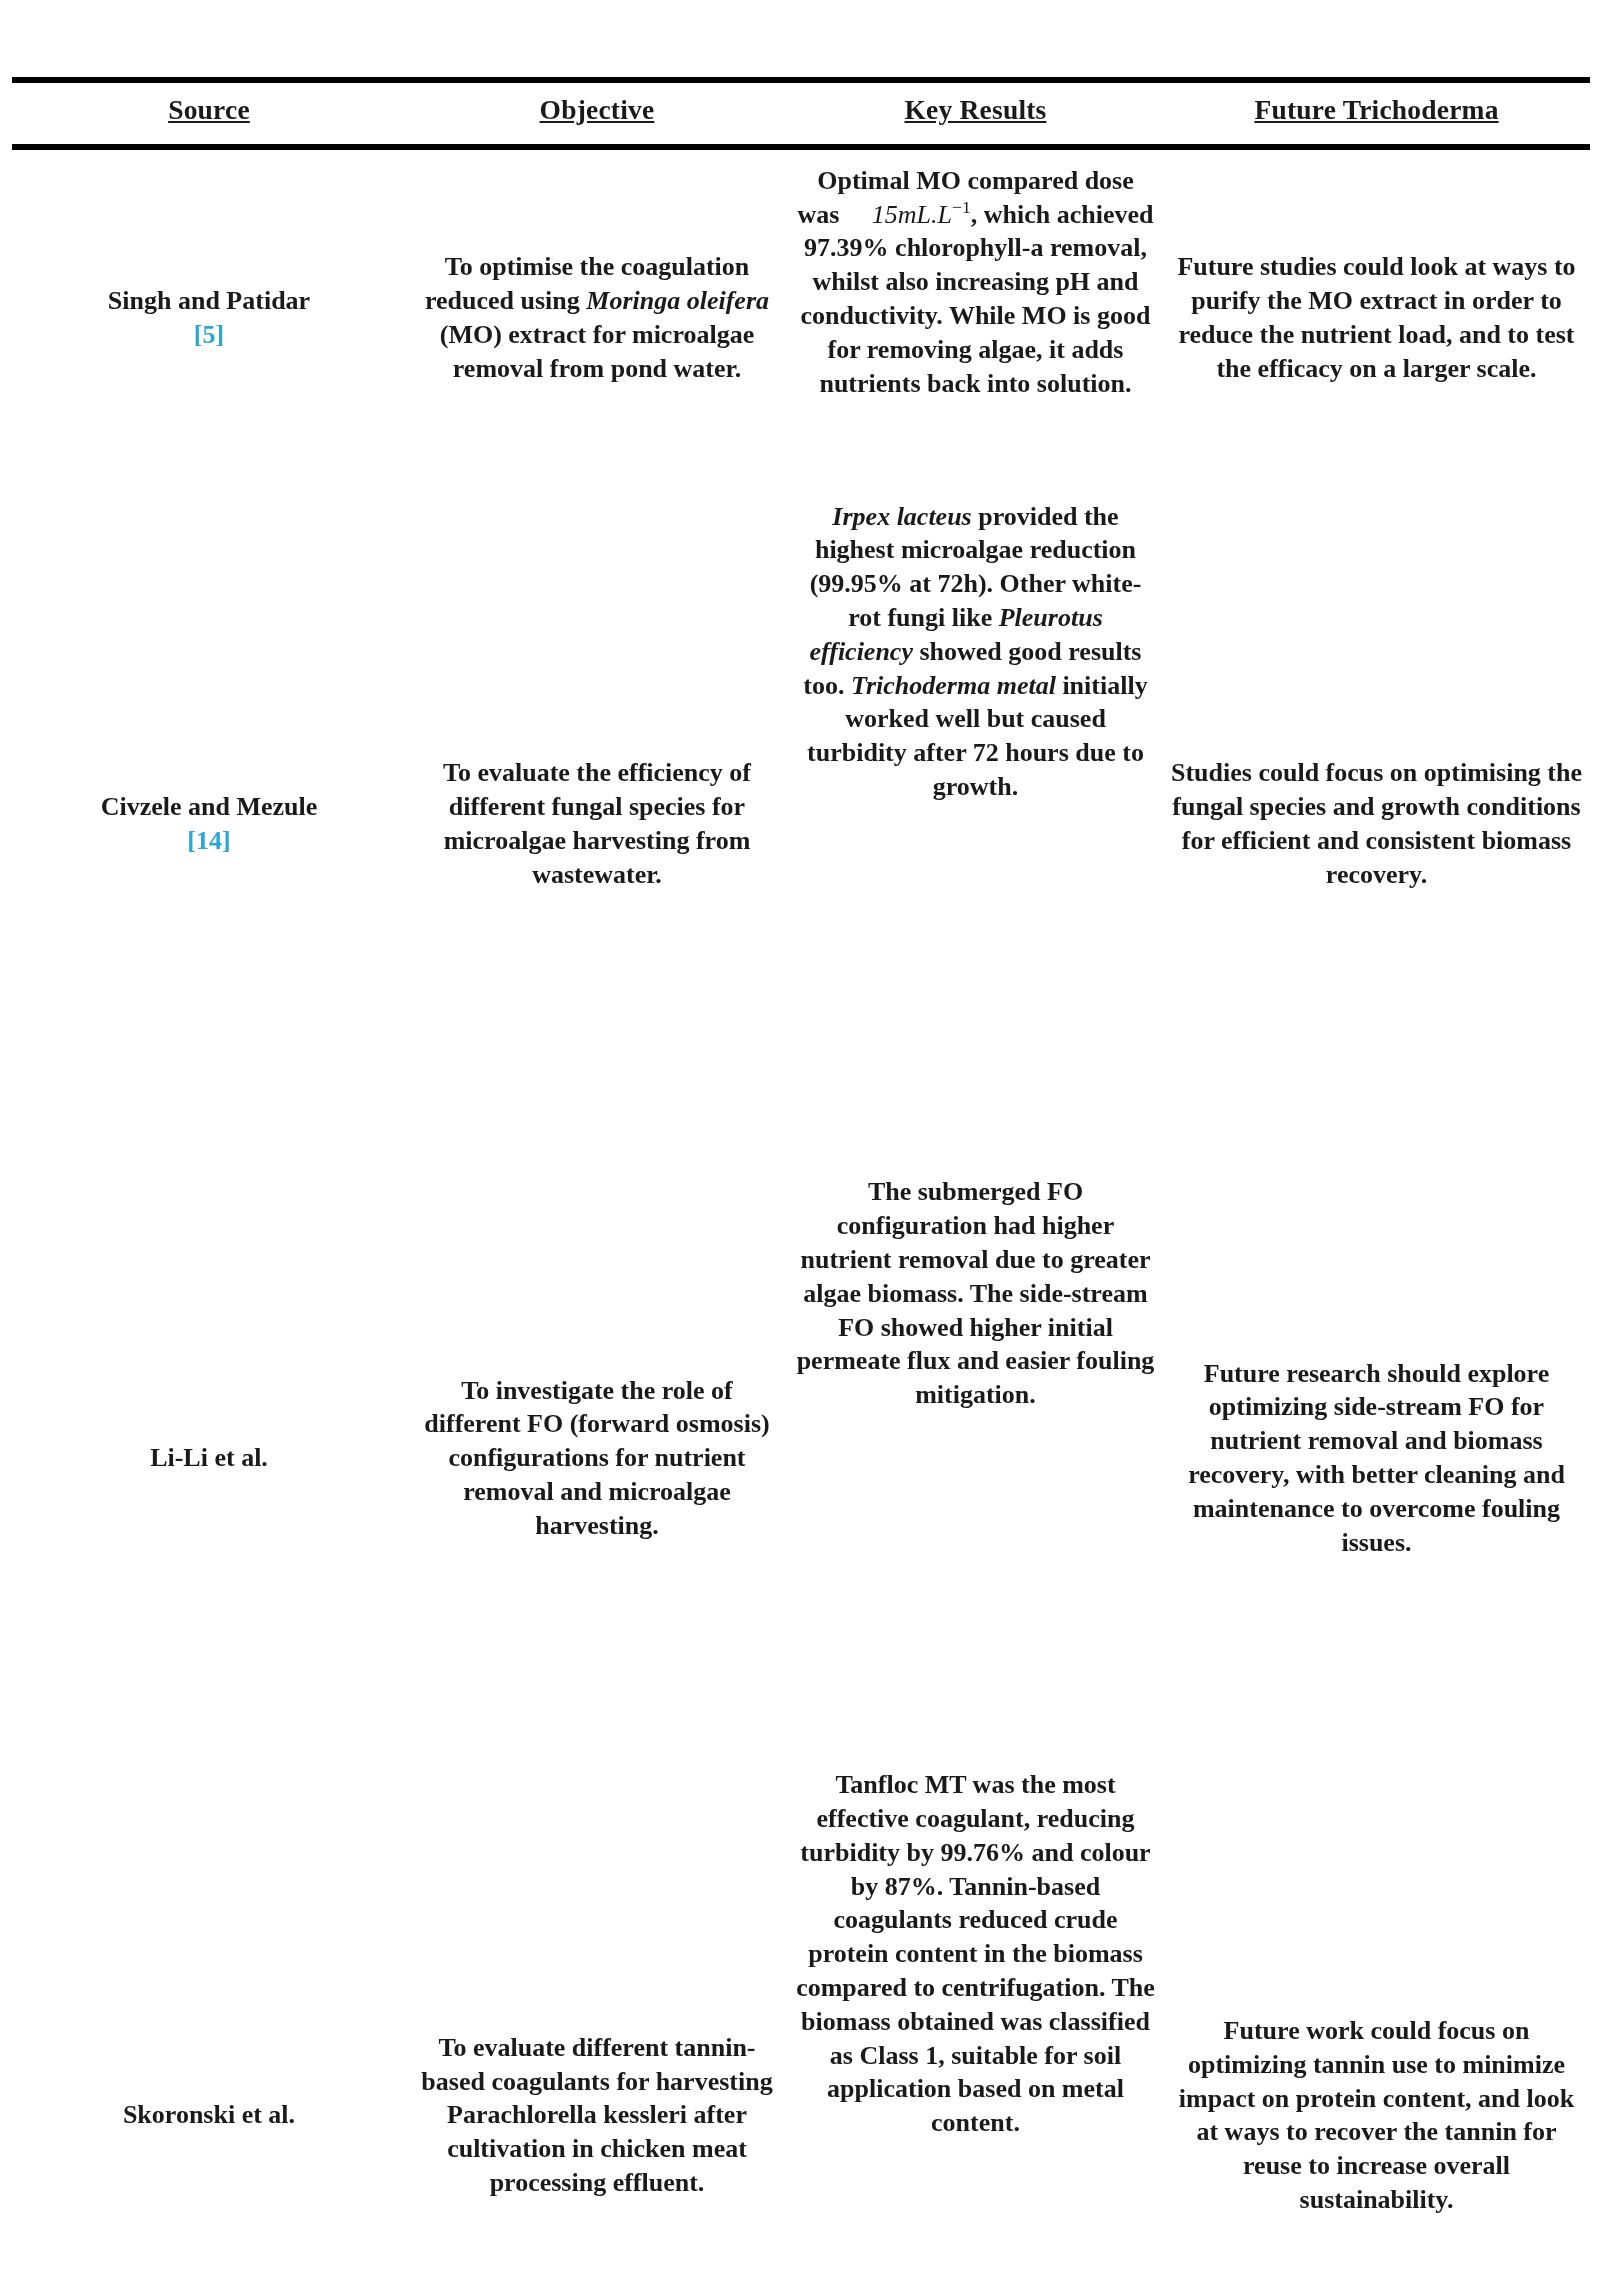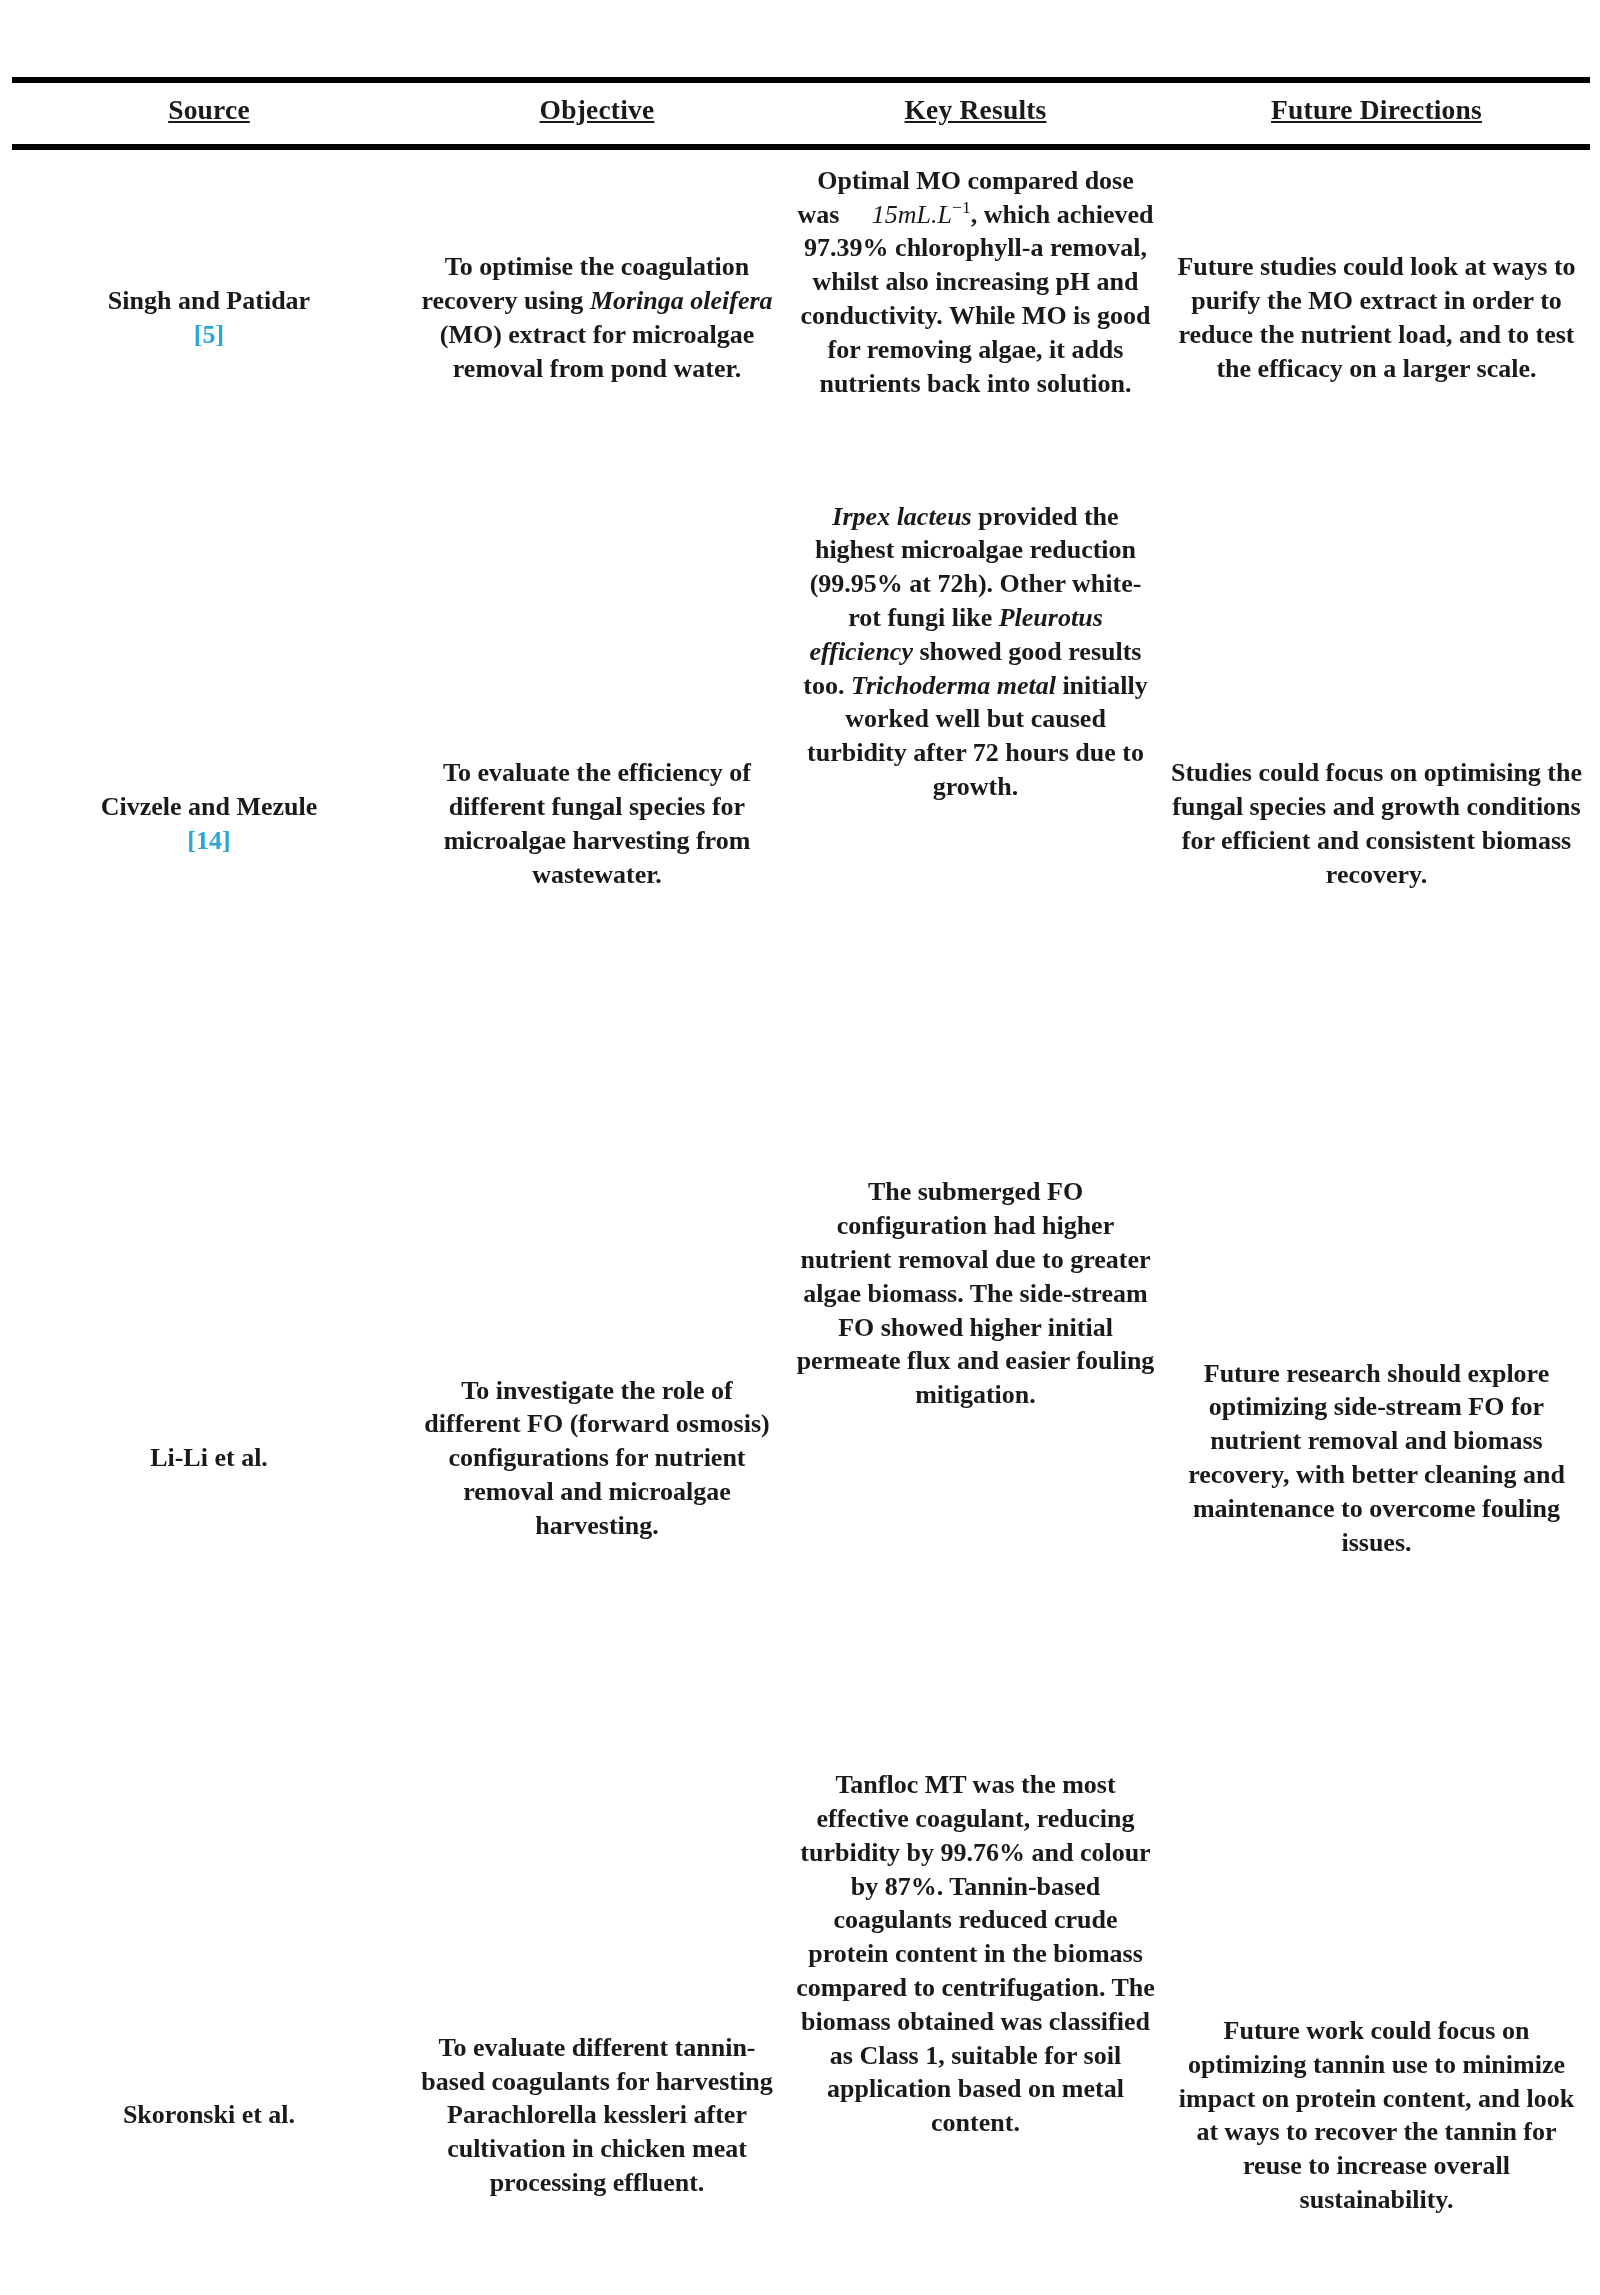--- a/index.html
+++ b/index.html
@@ -102,33 +102,33 @@
       <col class="c-obj">
       <col class="c-key">
       <col class="c-fut">
     </colgroup>
 
     <thead>
       <tr class="rule-top rule-bottom-head">
         <th class="rule-top">Source</th>
         <th class="rule-top">Objective</th>
         <th class="rule-top">Key Results</th>
-        <th class="rule-top">Future Directions</th>
+        <th class="rule-top">Future Trichoderma</th>
       </tr>
     </thead>
 
     <tbody>
 
       <tr class="row-1">
         <td class="col-source rule-mid">
           <span class="cellblock">Singh and Patidar</span>
           <span class="cellblock cite">[5]</span>
         </td>
         <td class="col-obj rule-mid">
-          <span>To optimise the coagulation recovery using </span><span class="it">Moringa oleifera</span><span> (MO) extract for microalgae removal from pond water.</span>
+          <span>To optimise the coagulation reduced using </span><span class="it">Moringa oleifera</span><span> (MO) extract for microalgae removal from pond water.</span>
         </td>
         <td class="col-key rule-mid">
           <span>Optimal MO compared dose was </span><span class="mathu"><span>15mL.L</span><sup>−1</sup></span><span>, which achieved 97.39% chlorophyll-a removal, whilst also increasing pH and conductivity. While MO is good for removing algae, it adds nutrients back into solution.</span>
         </td>
         <td class="col-fut rule-mid">Future studies could look at ways to purify the MO extract in order to reduce the nutrient load, and to test the efficacy on a larger scale.</td>
       </tr>
 
       <tr class="row-2">
         <td class="col-source">
           <span class="cellblock">Civzele and Mezule</span>

